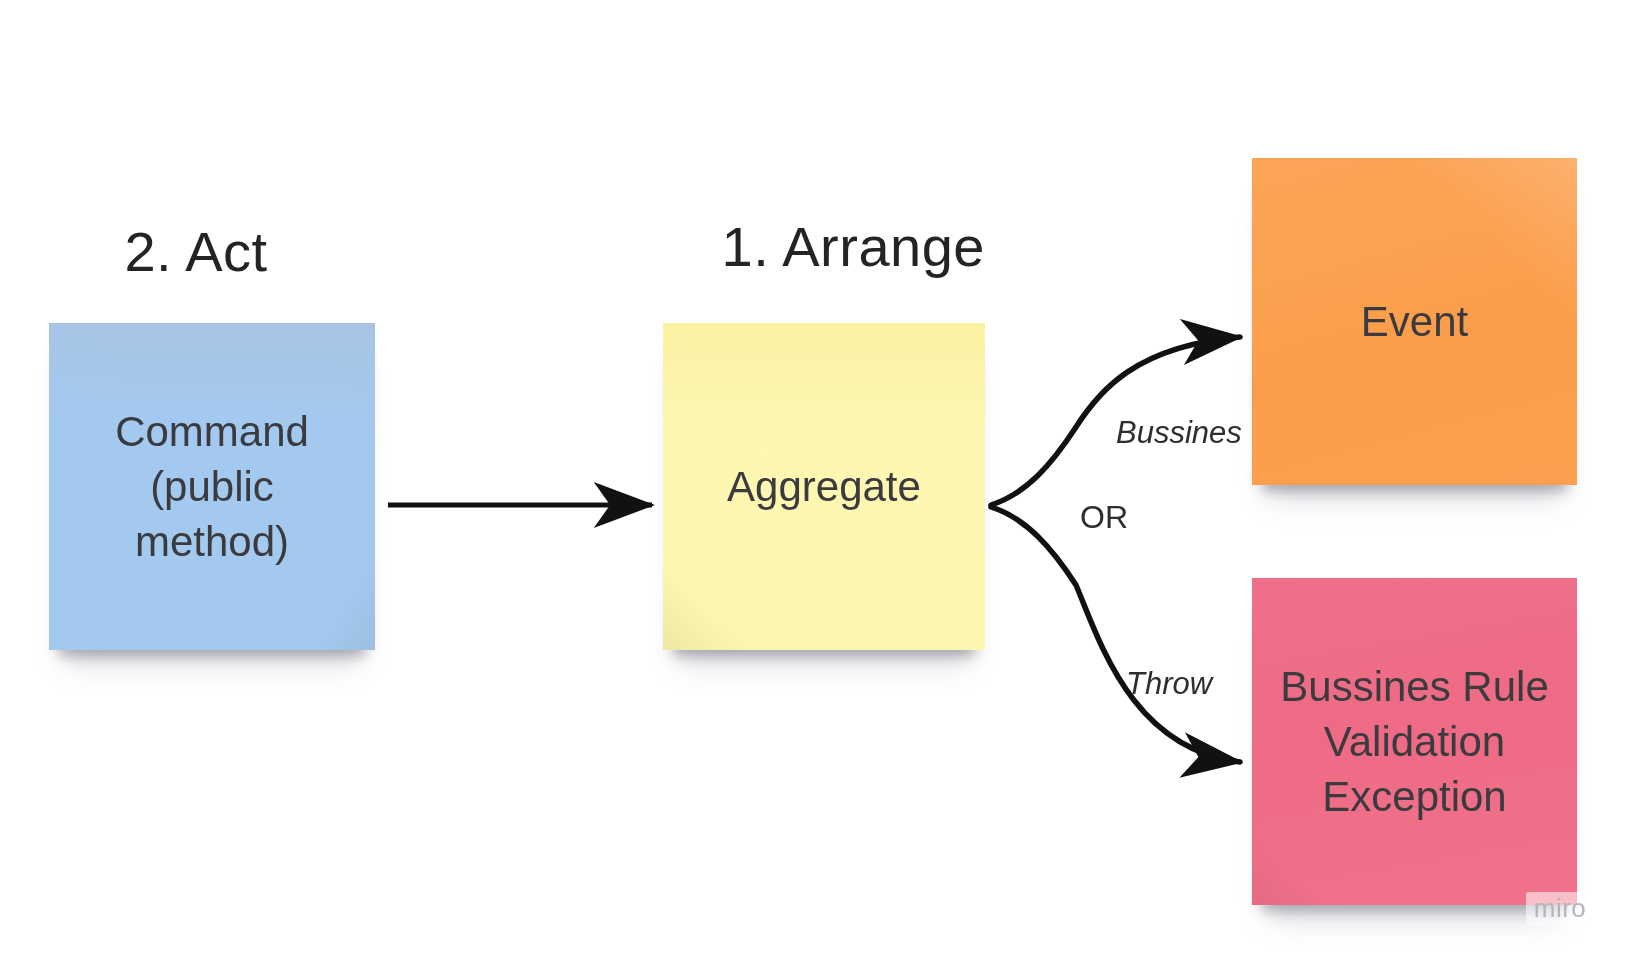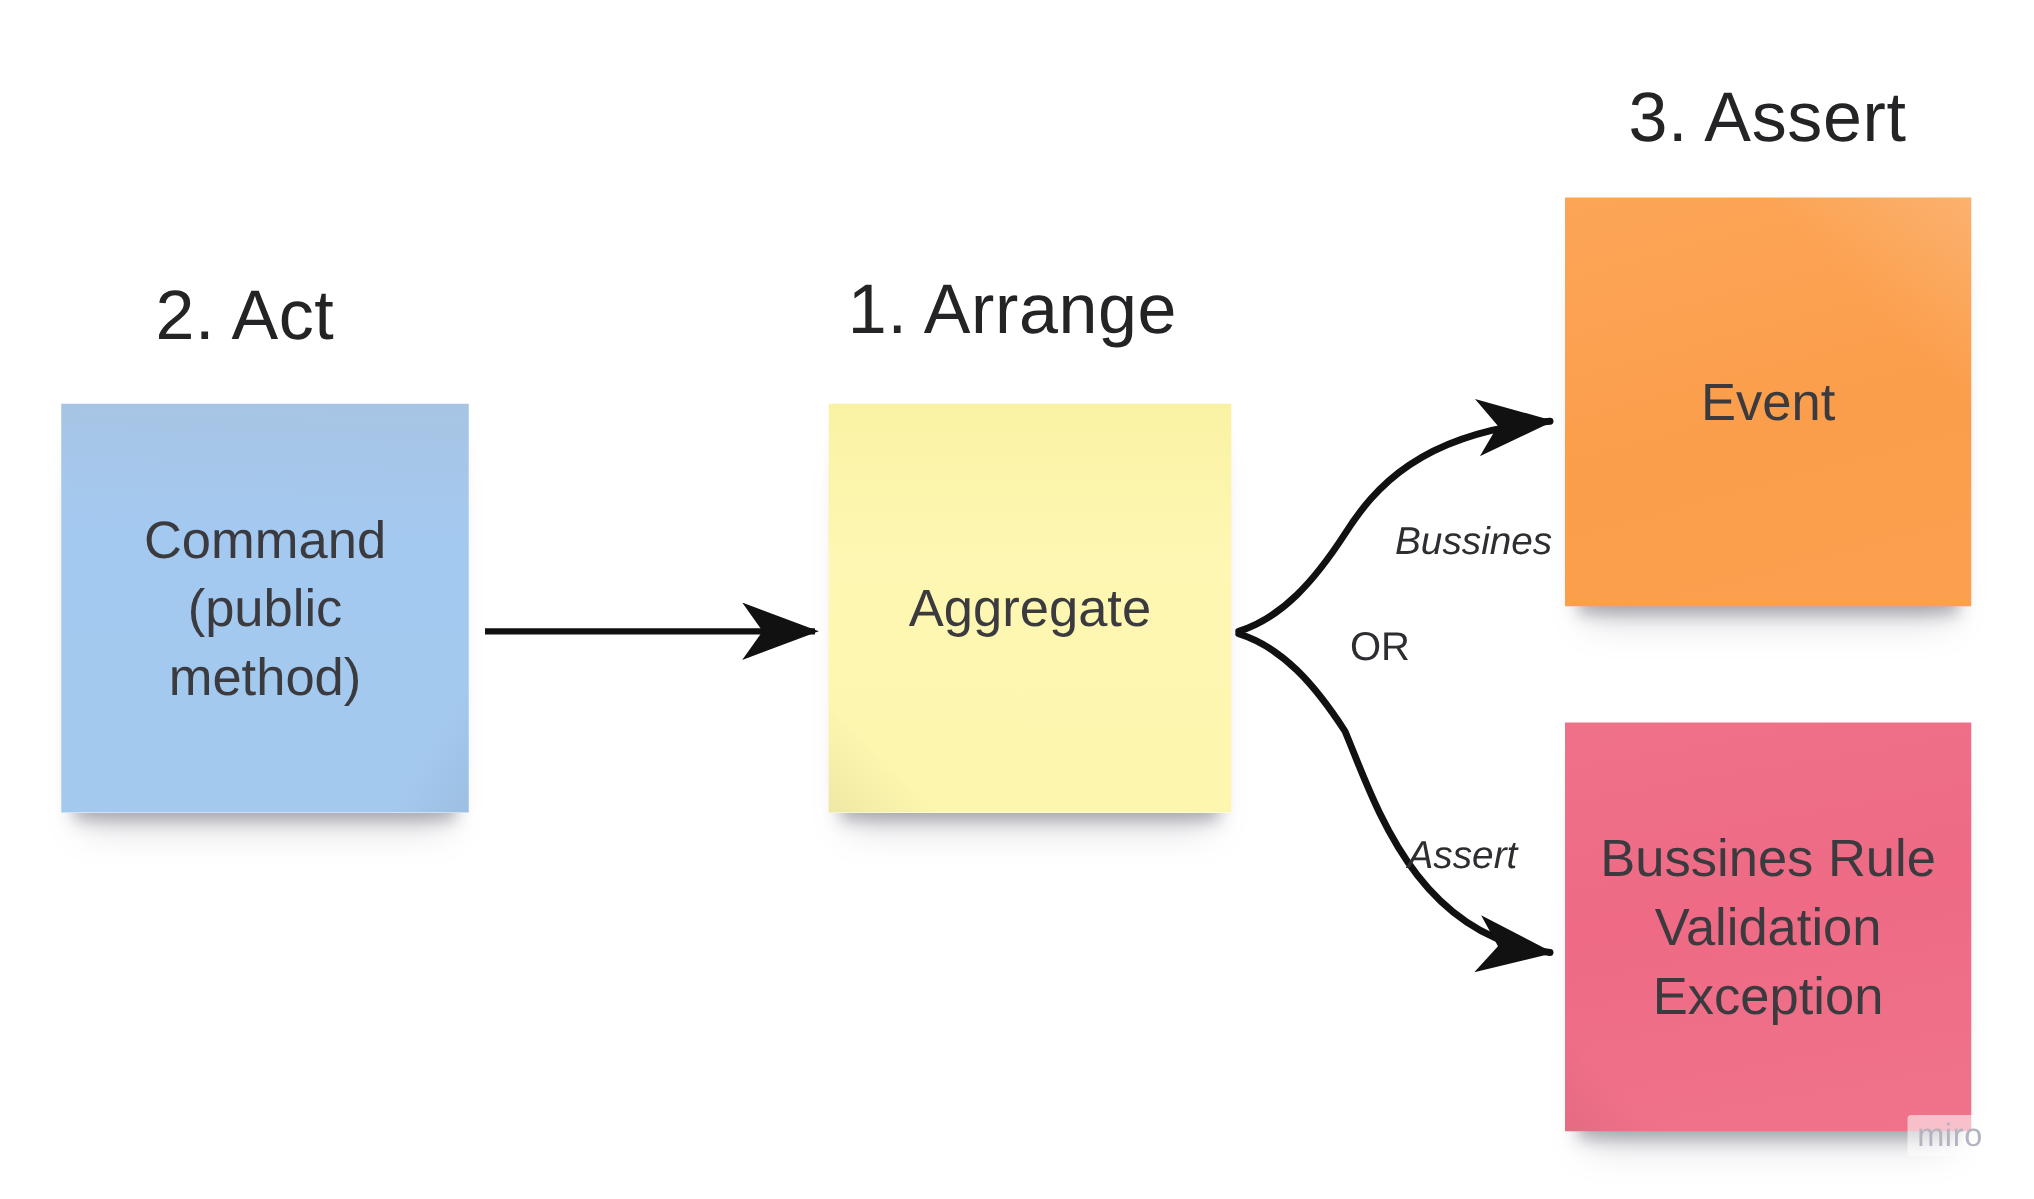--- a/index.html
+++ b/index.html
@@ -27,21 +27,21 @@
   .step-title {
     position: absolute;
     font-size: 56px;
     line-height: 1.15;
     color: #242427;
     text-align: center;
     white-space: nowrap;
     letter-spacing: 0.5px;
   }
   .title-act     { left: 46px;   top: 220px; width: 300px; }
-  .title-arrange { left: 660px;  top: 215px; width: 300px; }
+  .title-arrange { left: 685px;  top: 215px; width: 300px; text-align: right; }
   .title-assert  { left: 1259px; top: 62px;  width: 310px; }
 
   .sticky {
     position: absolute;
     width: 326px;
     height: 327px;
     display: flex;
     align-items: center;
     justify-content: center;
     box-shadow: 0 16px 12px -10px rgba(90, 90, 105, 0.45),
@@ -129,21 +129,20 @@
         <path d="M0,0 L12,4.5 L0,9 L3.2,4.5 Z" fill="#111111"></path>
       </marker>
     </defs>
     <path d="M 388 505 L 652 505" fill="none" stroke="#111111" stroke-width="5" marker-end="url(#ah)"></path>
     <path d="M 991 505 C 1026 494 1052 464 1076 427 C 1099 391 1136 346 1240 337" fill="none" stroke="#111111" stroke-width="5.5" stroke-linecap="round" marker-end="url(#ah)"></path>
     <path d="M 991 507 C 1026 518 1052 548 1076 585 C 1100 642 1132 749 1240 762" fill="none" stroke="#111111" stroke-width="5.5" stroke-linecap="round" marker-end="url(#ah)"></path>
   </svg>
 
   <div class="step-title title-act">2. Act</div>
   <div class="step-title title-arrange">1. Arrange</div>
-  <div class="step-title title-assert">3. Assert</div>
 
   <div class="sticky sticky-command">
     <div class="note-text">
       <div>Command</div>
       <div>(public</div>
       <div>method)</div>
     </div>
   </div>
 
   <div class="sticky sticky-aggregate">
@@ -161,19 +160,19 @@
   <div class="sticky sticky-exception">
     <div class="note-text">
       <div>Bussines Rule</div>
       <div>Validation</div>
       <div>Exception</div>
     </div>
   </div>
 
   <div class="connector-label label-publish">Bussines</div>
   <div class="connector-label label-or">OR</div>
-  <div class="connector-label label-throw">Assert</div>
+  <div class="connector-label label-throw">Throw</div>
 
   <div class="watermark">
     <span>miro</span>
   </div>
 
 </div>
 
 </body></html>

